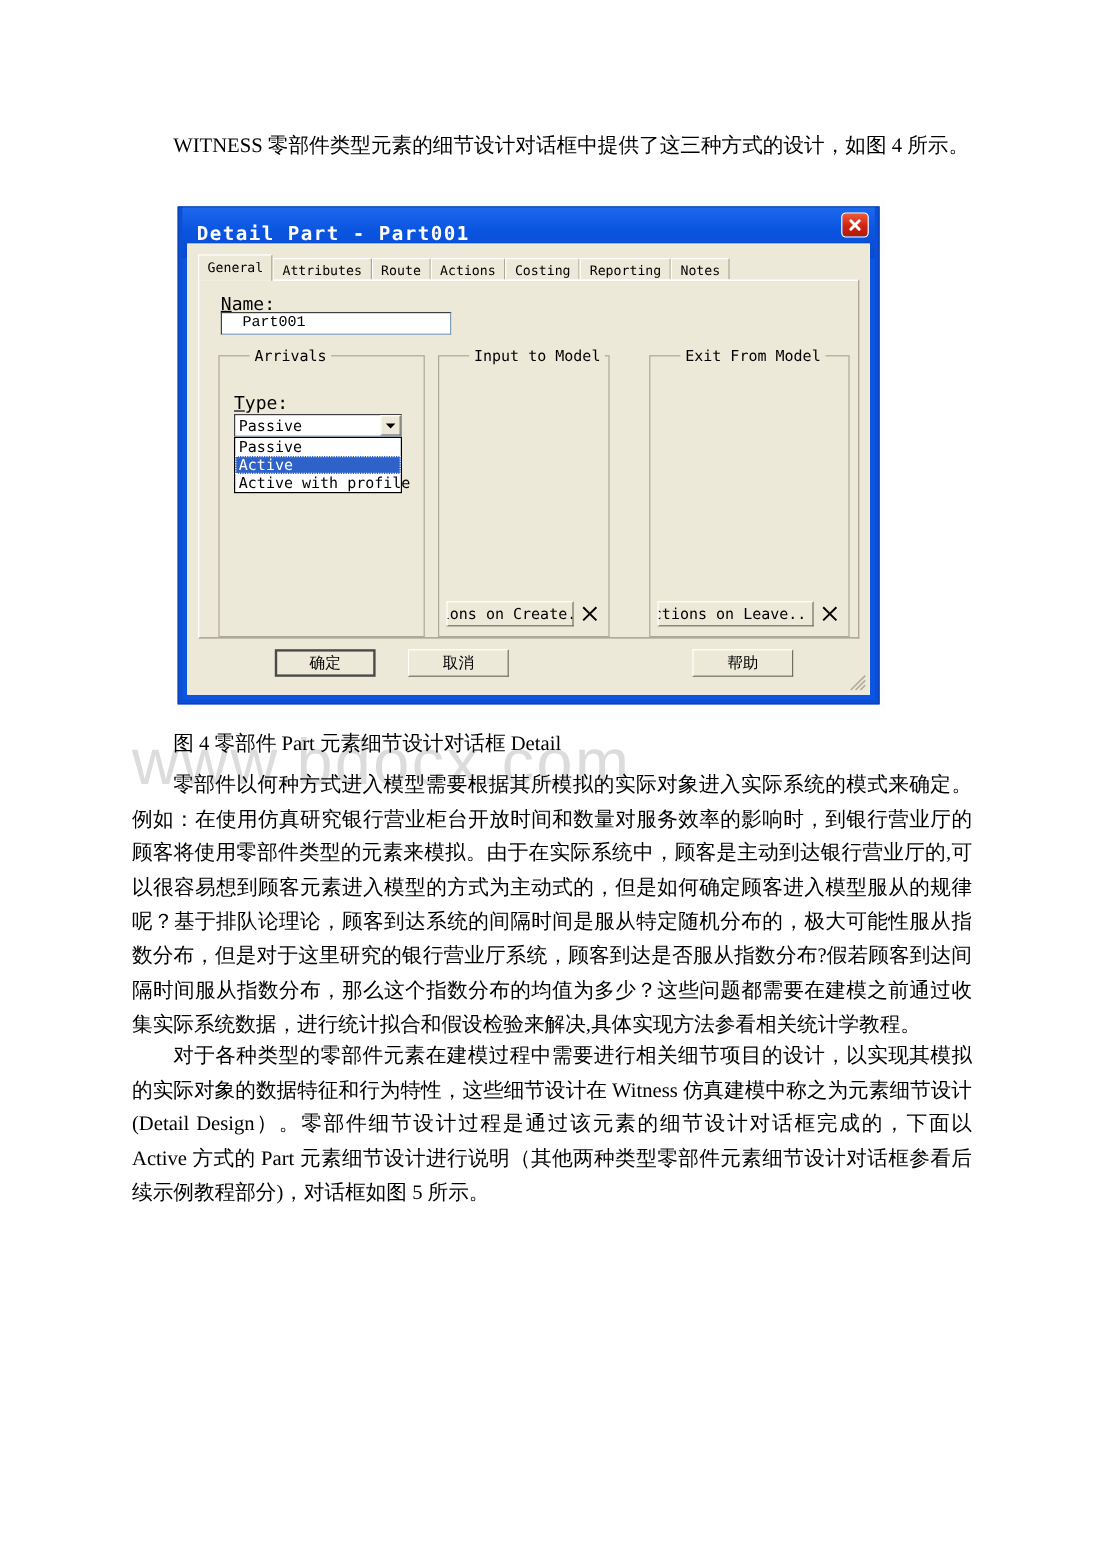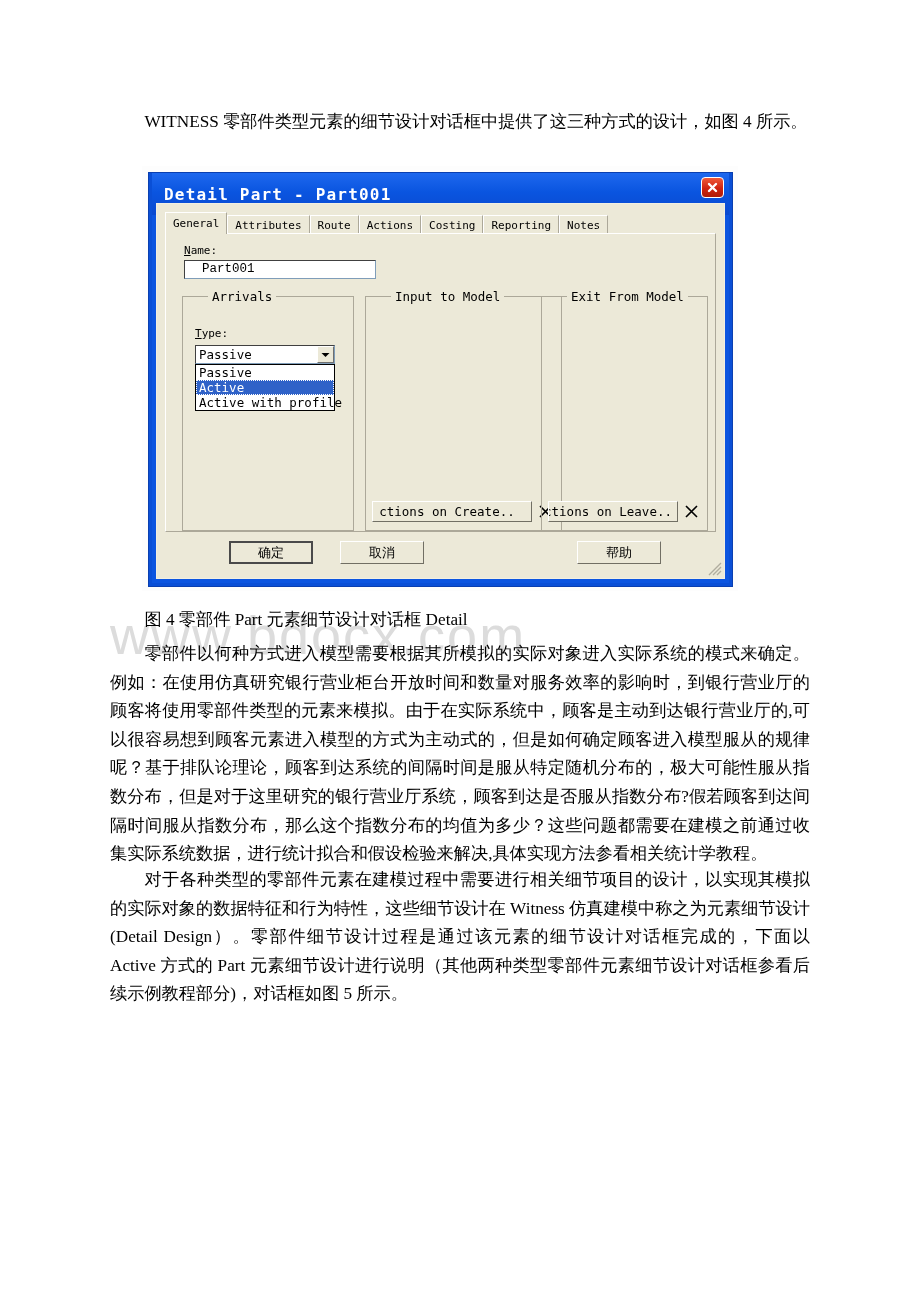--- a/index.html
+++ b/index.html
@@ -192,21 +192,21 @@
     position:absolute;
     left:-1px; top:-1px; right:-1px; bottom:-1px;
     border:1px solid #aca899;
     border-left-color:#ffffff;
     border-top-color:#ffffff;
     pointer-events:none;
   }
 
   .lbl {
     font-family: "DejaVu Sans Mono", "Liberation Mono", monospace;
-    font-size: 11px;
+    font-size: 15px;
     color: #000;
     white-space: nowrap;
   }
   .acc { text-decoration: underline; }
 
   .name-label { position: absolute; left: 18px; top: 10px; }
   .name-input {
     position: absolute;
     left: 18px;
     top: 26px;
@@ -236,21 +236,21 @@
     position: absolute;
     top: -8px;
     left: 25px;
     background: #ece9d8;
     padding: 0 4px;
     font-family: "DejaVu Sans Mono", "Liberation Mono", monospace;
     font-size: 12.5px;
     white-space: nowrap;
   }
   #grp-arrivals { left: 16px;  top: 62px; width: 172px; height: 235px; }
-  #grp-input    { left: 199px; top: 62px; width: 197px; height: 235px; }
+  #grp-input    { left: 199px; top: 62px; width: 143px; height: 235px; }
   #grp-exit     { left: 375px; top: 62px; width: 167px; height: 235px; }
 
   .type-label { position: absolute; left: 12px; top: 30px; }
   .combo {
     position: absolute;
     left: 12px;
     top: 48px;
     width: 140px;
     height: 19px;
     background: #ffffff;

